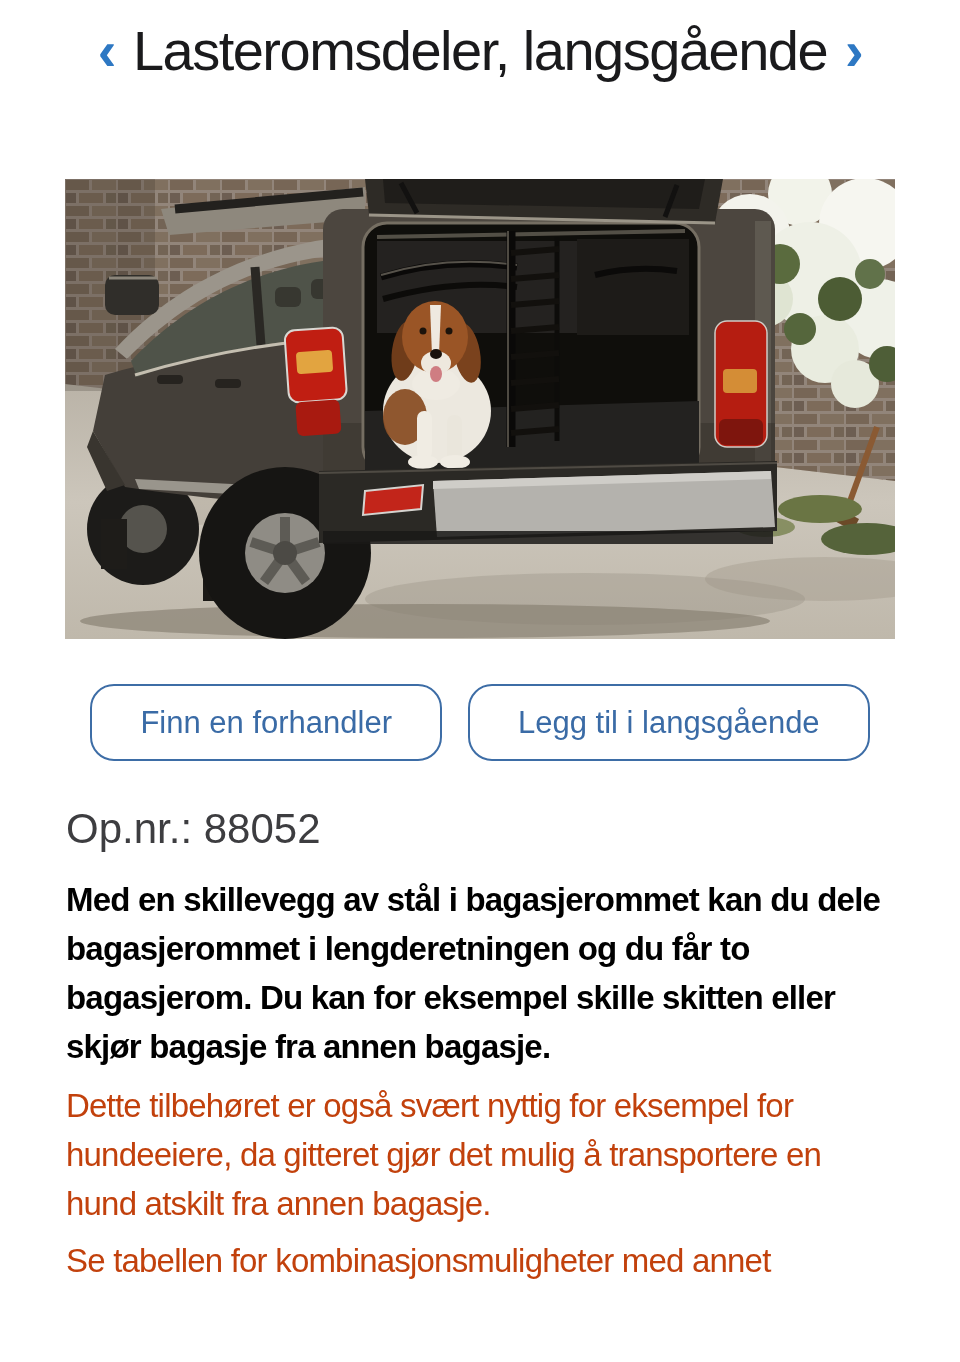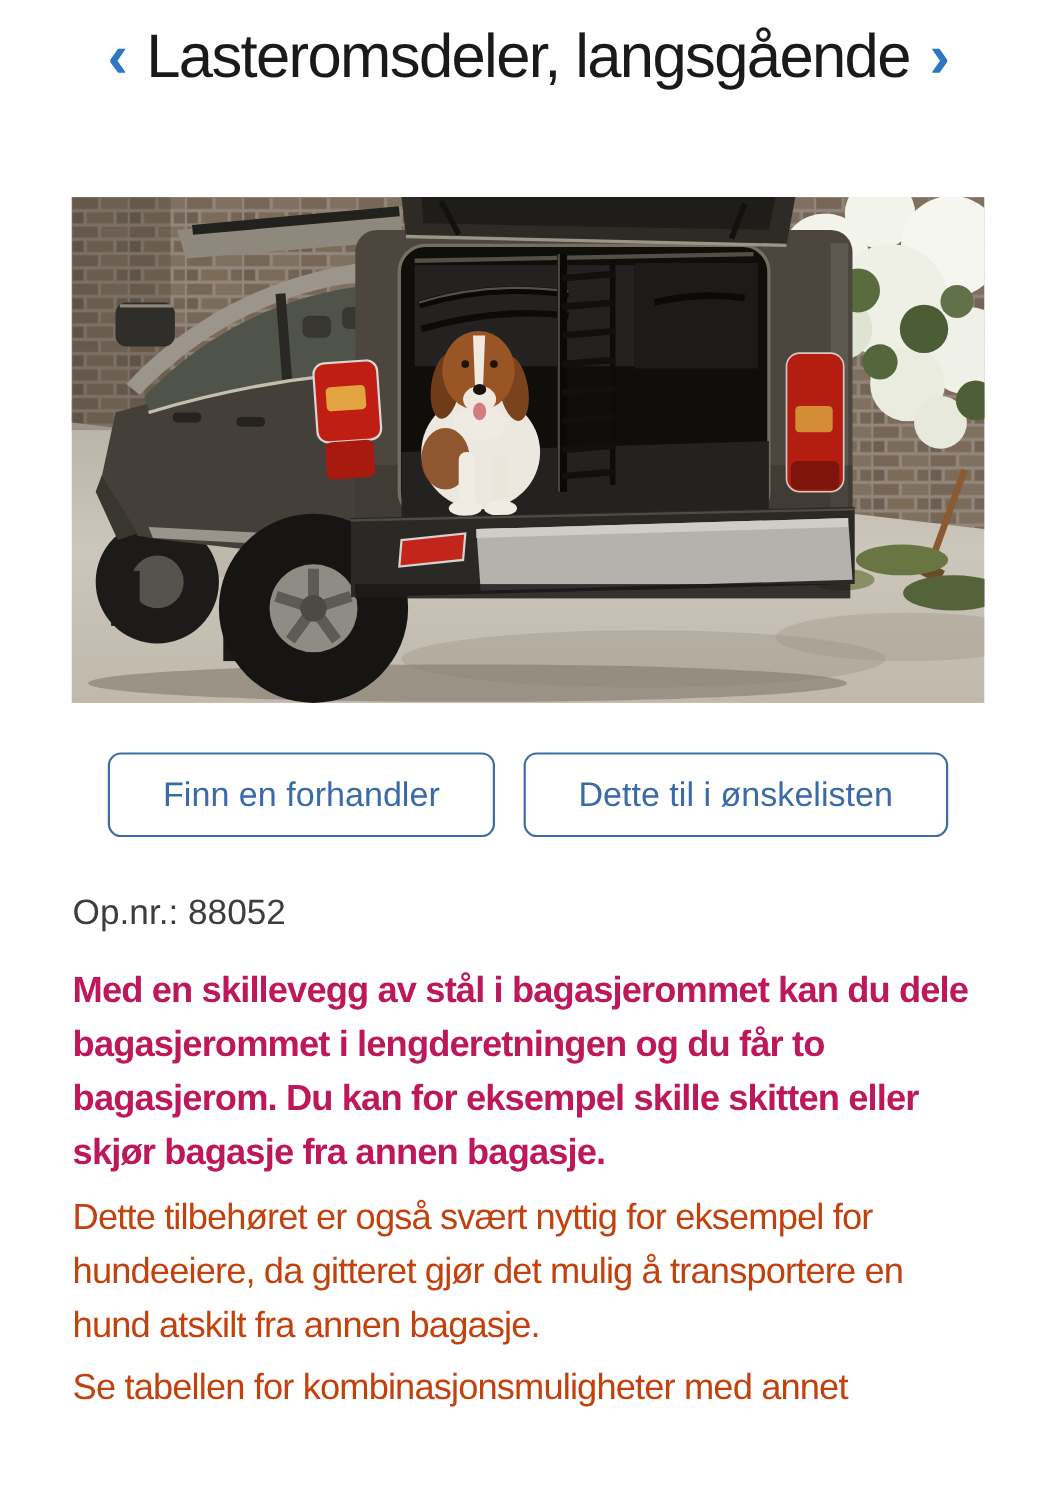--- a/index.html
+++ b/index.html
@@ -13,28 +13,28 @@
     display:flex;justify-content:center;align-items:center;gap:4px;
     font-weight:bold;font-size:56px;letter-spacing:-1.5px;line-height:73px;
     color:#1a1a1c;white-space:nowrap;
   }
   .chevron{color:#2e78c3;font-weight:bold;cursor:pointer;padding:0 2px;}
   .figure{width:830px;height:460px;margin:80px auto 0 auto;display:block;}
   .figure svg{display:block;}
   .actions{margin-top:45px;display:flex;justify-content:center;gap:26px;}
   .btn{
     height:77px;padding:0 48px;background:#ffffff;
-    border:2.5px solid #3d6da6;border-radius:12px;
+    border:2.5px solid #3d6da6;border-radius:24px;
     color:#3a6ba6;font-size:31px;font-family:"Liberation Sans", sans-serif;
     line-height:72px;cursor:pointer;white-space:nowrap;
   }
   .content{padding:0 64px;}
-  .opnr{margin:46px 0 0 2px;font-size:32px;line-height:44px;color:#3d3d40;}
+  .opnr{margin:46px 0 0 2px;font-size:42px;line-height:44px;color:#3d3d40;}
   .para{margin:8px 0 0 2px;font-size:33px;line-height:49px;color:#c2410c;letter-spacing:-0.8px;}
-  .para.intro{margin-top:24px;font-weight:bold;color:#be185d;}
+  .para.intro{margin-top:24px;font-weight:bold;color:#000000;}
   .para.first{margin-top:10px;}
 </style>
 </head>
 <body>
 
 <header class="title-row">
   <span class="chevron">‹</span>
   <h1 style="margin:12px;font-size:inherit;font-weight:normal;letter-spacing:inherit;line-height:inherit;">Lasteromsdeler, langsgående</h1>
   <span class="chevron">›</span>
 </header>
@@ -230,21 +230,21 @@
         <line x1="304" y1="36" x2="650" y2="44" stroke="#9b9588" stroke-width="3"></line>
         <line x1="336" y1="4" x2="352" y2="34" stroke="#121110" stroke-width="5"></line>
         <line x1="612" y1="6" x2="600" y2="38" stroke="#121110" stroke-width="5"></line>
       </g>
     </g>
   </svg>
 </figure>
 
 <div class="actions">
   <button class="btn">Finn en forhandler</button>
-  <button class="btn">Dette til i ønskelisten</button>
+  <button class="btn">Legg til i langsgående</button>
 </div>
 
 <main class="content">
   <p class="opnr">Op.nr.: 88052</p>
   <p class="para intro">Med en skillevegg av stål i bagasjerommet kan du dele bagasjerommet i lengderetningen og du får to bagasjerom. Du kan for eksempel skille skitten eller skjør bagasje fra annen bagasje.</p>
   <p class="para first">Dette tilbehøret er også svært nyttig for eksempel for hundeeiere, da gitteret gjør det mulig å transportere en hund atskilt fra annen bagasje.</p>
   <p class="para">Se tabellen for kombinasjonsmuligheter med annet</p>
 </main>
 
 </body></html>

